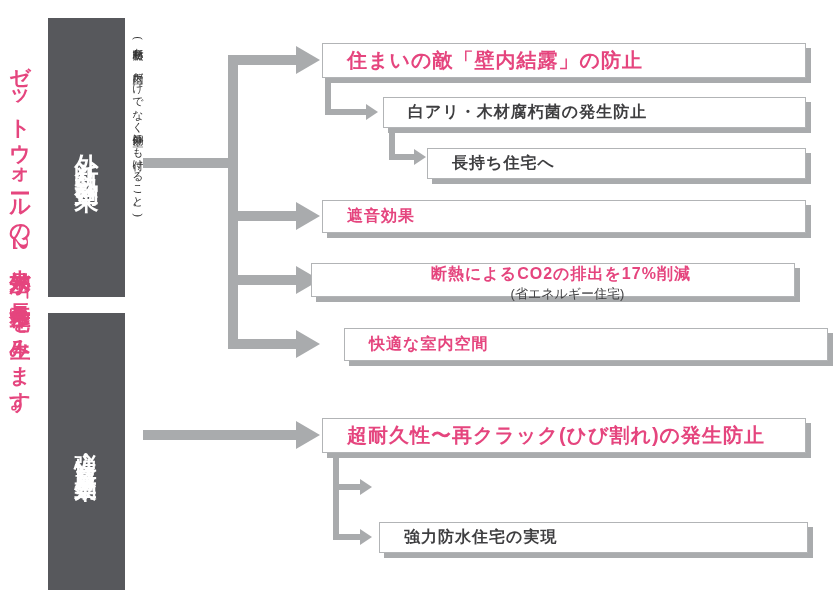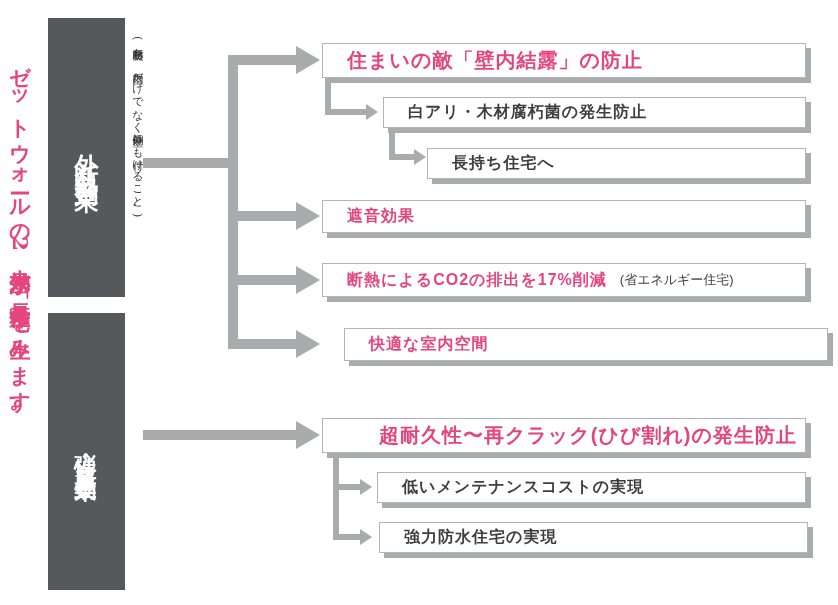--- a/index.html
+++ b/index.html
@@ -39,23 +39,23 @@
   .box{
     position:absolute;background:#fff;border:1px solid #b2b4b6;
     box-shadow:5px 5px 0 var(--conn,#a9abad);
     display:flex;align-items:center;box-sizing:border-box;
     padding:0 8px 0 24px;white-space:nowrap;
   }
   .row-1{left:322px;top:43px;width:484px;height:35px;}
   .row-2{left:383px;top:97px;width:423px;height:31px;}
   .row-3{left:427px;top:124px;width:379px;height:31px;margin-top:24px;}
   .row-4{left:322px;top:200px;width:484px;height:33px;}
-  .row-5{left:322px;top:263px;width:484px;height:34px;}
+  .row-5{left:311px;top:263px;width:484px;height:34px;flex-direction:column;}
   .row-6{left:322px;top:328px;width:484px;height:33px;margin-left:22px;}
-  .row-7{left:322px;top:418px;width:484px;height:35px;justify-content:flex-end;}
+  .row-7{left:322px;top:418px;width:484px;height:35px;}
   .row-8{left:377px;top:472px;width:429px;height:31px;}
   .row-9{left:379px;top:522px;width:429px;height:31px;}
   .pink{color:var(--pink,#e5457e);font-weight:bold;font-size:16px;letter-spacing:1px;}
   .row-1 .pink,.row-7 .pink{font-size:20px;}
   .black-text{color:#3e3e40;font-weight:bold;font-size:16px;letter-spacing:1px;}
   .row-3 .black-text{font-size:16px;}
   .suffix{color:#3e3e40;font-size:13px;font-weight:normal;margin-left:13px;letter-spacing:0;}
   
   .conn{position:absolute;background:var(--conn,#a9abad);}
   .head-big{
@@ -131,20 +131,17 @@
   <div class="box row-5">
     <span class="pink">断熱によるCO2の排出を17%削減</span>
     <span class="suffix">(省エネルギー住宅)</span>
   </div>
   <div class="box row-6">
     <span class="pink">快適な室内空間</span>
   </div>
   <div class="box row-7">
     <span class="pink">超耐久性〜再クラック(ひび割れ)の発生防止</span>
   </div>
-  <div class="box row-8">
-    <span class="black-text">低いメンテナンスコストの実現</span>
-  </div>
   <div class="box row-9">
     <span class="black-text">強力防水住宅の実現</span>
   </div>
 
 </div>
 
 </body></html>

